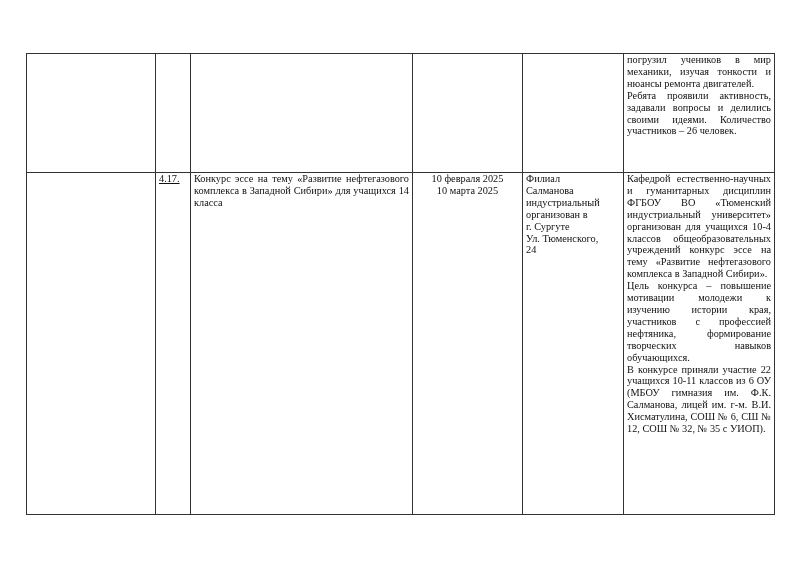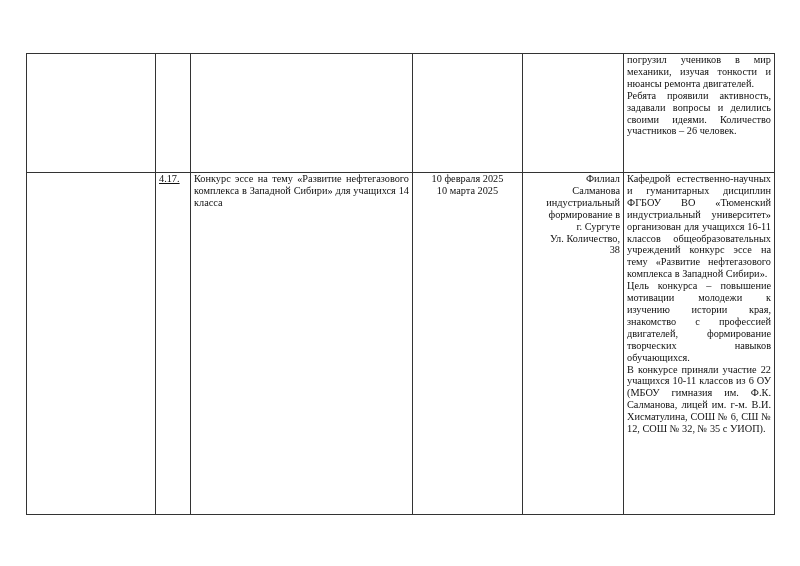--- a/index.html
+++ b/index.html
@@ -7,21 +7,21 @@
            font-family: "Liberation Serif", "DejaVu Serif", serif; color: #111; }
     .page { position: absolute; left: 0; top: 0; width: 800px; height: 412px; background: #fff; }
     table.doc { position: absolute; left: 26px; top: 53px; border-collapse: collapse;
                 table-layout: fixed; width: 749px; }
     table.doc td { border: 1px solid #333; vertical-align: top; padding: 0 3px 0 3px;
                    font-size: 10.3px; line-height: 11.9px; }
     td.c0 { width: 122px; }
     td.c1 { width: 28px; text-align: left; text-decoration: underline; }
     td.c2 { width: 215px; text-align: justify; }
     td.c3 { width: 103px; text-align: center; }
-    td.c4 { width: 94px; text-align: right; margin-top: 39px; }
+    td.c4 { width: 94px; text-align: left; margin-top: 39px; }
     td.c5 { width: 144px; text-align: justify; padding-left: 3px; padding-right: 3px; }
     tr.r1 td { height: 118px; }
     tr.r2 td { height: 341px; }
     .p { display: block; text-align: justify; text-align-last: left; }
     .line { display: block; }
   </style>
 </head>
 <body>
 
 <div class="page">
@@ -45,26 +45,26 @@
         <span class="p">Конкурс эссе на тему «Развитие нефтегазового комплекса в Западной Сибири» для учащихся 14 класса</span>
       </td>
       <td class="c3">
         <span class="line">10 февраля 2025</span>
         <span class="line">10 марта 2025</span>
       </td>
       <td class="c4">
         <span class="line">Филиал</span>
         <span class="line">Салманова</span>
         <span class="line">индустриальный</span>
-        <span class="line">формирование в</span>
+        <span class="line">организован в</span>
         <span class="line">г. Сургуте</span>
-        <span class="line">Ул. Количество,</span>
-        <span class="line">38</span>
+        <span class="line">Ул. Тюменского,</span>
+        <span class="line">24</span>
       </td>
       <td class="c5">
-        <span class="p">Кафедрой естественно-научных и гуманитарных дисциплин ФГБОУ ВО «Тюменский индустриальный университет» организован для учащихся 16-11 классов общеобразовательных учреждений конкурс эссе на тему «Развитие нефтегазового комплекса в Западной Сибири».</span>
-        <span class="p">Цель конкурса – повышение мотивации молодежи к изучению истории края, знакомство с профессией двигателей, формирование творческих навыков обучающихся.</span>
+        <span class="p">Кафедрой естественно-научных и гуманитарных дисциплин ФГБОУ ВО «Тюменский индустриальный университет» организован для учащихся 10-4 классов общеобразовательных учреждений конкурс эссе на тему «Развитие нефтегазового комплекса в Западной Сибири».</span>
+        <span class="p">Цель конкурса – повышение мотивации молодежи к изучению истории края, участников с профессией нефтяника, формирование творческих навыков обучающихся.</span>
         <span class="p">В конкурсе приняли участие 22 учащихся 10-11 классов из 6 ОУ (МБОУ гимназия им. Ф.К. Салманова, лицей им. г-м. В.И. Хисматулина, СОШ № 6, СШ № 12, СОШ № 32, № 35 с УИОП).</span>
       </td>
     </tr>
   </tbody>
     </table>
 </div>
 
 </body></html>

